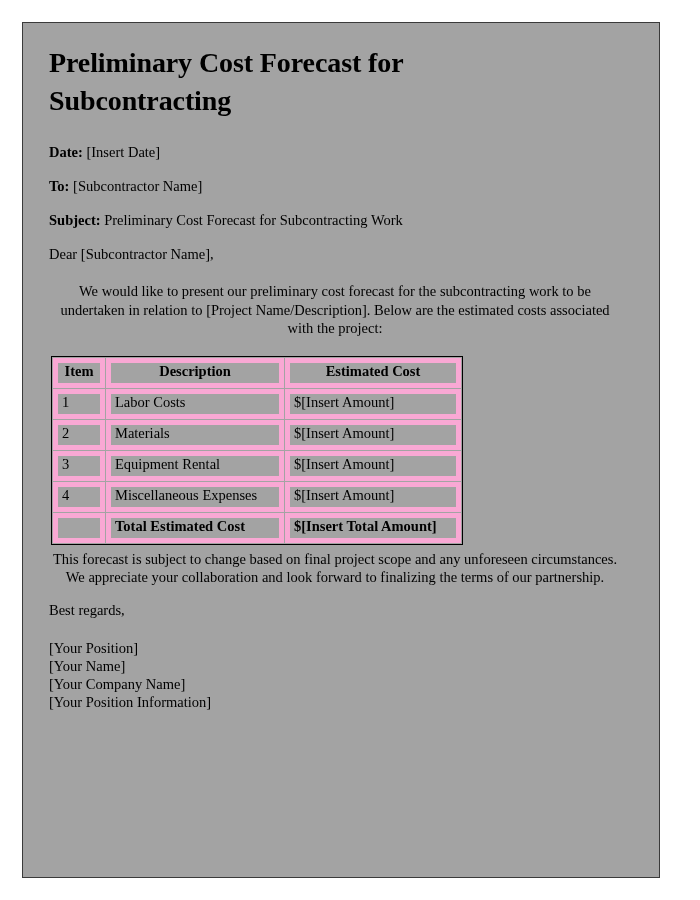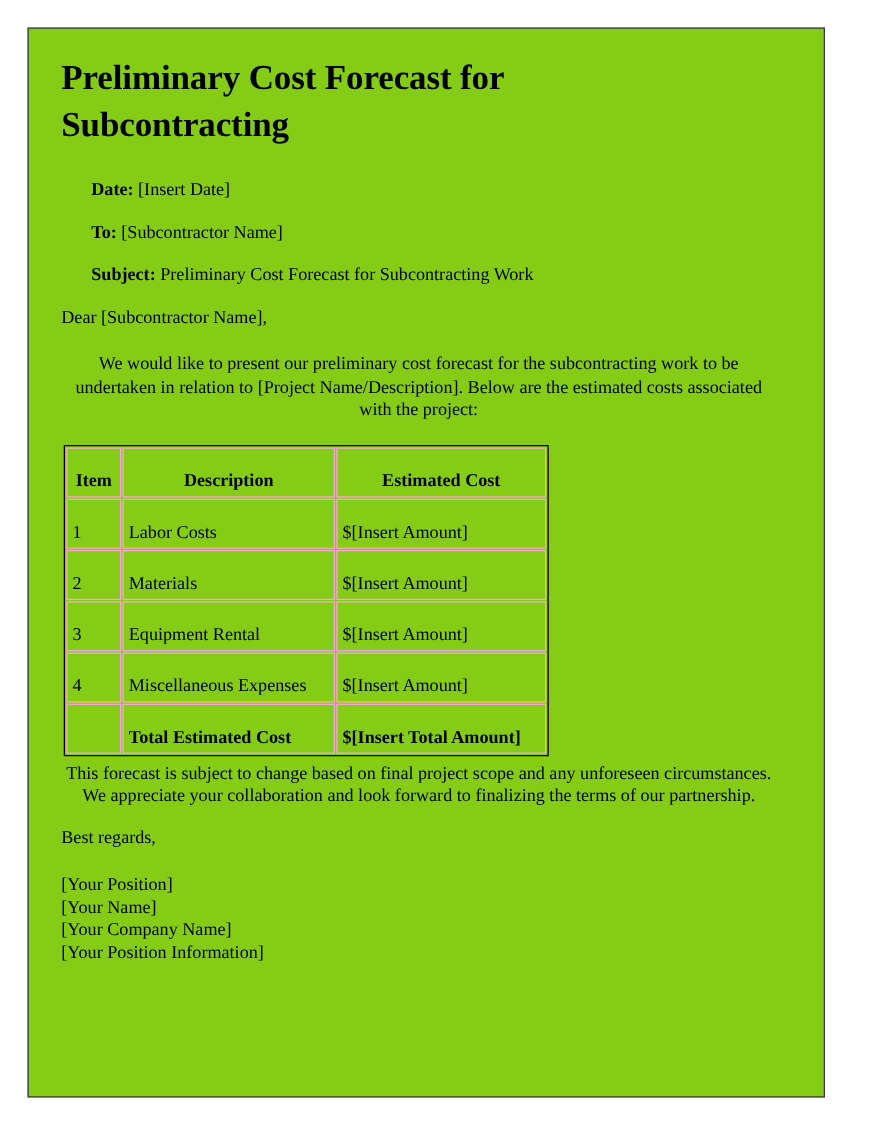--- a/index.html
+++ b/index.html
@@ -17,21 +17,21 @@
 
   
   .page-frame {
     position: absolute;
     left: 22px;
     top: 22px;
     width: 638px;
     height: 856px;
     border: 1px solid #3a3a3a;
     box-sizing: border-box;
-    background: #84cc16;
+    background: #a3a3a3;
   }
 
   .page-content {
     position: absolute;
     left: 26px;
     top: 21px;
     width: 572px;
   }
 
   
@@ -49,21 +49,20 @@
     margin-top: 24px;
   }
   .meta-line {
     font-size: 14.5px;
     line-height: 16px;
     margin-bottom: 18px;
     white-space: nowrap;
   }
   .meta-label {
     font-weight: bold;
-    margin-left: 24px;
   }
   .meta-value {
     font-weight: normal;
   }
 
   
   .salutation {
     font-size: 14.5px;
     line-height: 16px;
     margin: 0 0 20px 0;
@@ -82,22 +81,22 @@
   }
   table.cost-table {
     border-collapse: separate;
     border-spacing: 1px;
     border: 1px solid #000000;
     font-size: 14.5px;
     table-layout: fixed;
     width: 364px;
   }
   table.cost-table td {
-    border: 1px solid #f9a8d4;
-    padding: 18px 4px 3px 4px;
+    border: 5px solid #f9a8d4;
+    padding: 0 4px 3px 4px;
     line-height: 17px;
     vertical-align: top;
     white-space: nowrap;
     overflow: hidden;
   }
   .col-item   { width: 34px; }
   .col-desc   { width: 160px; }
   .col-cost   { width: 158px; }
 
   td.th-cell {

